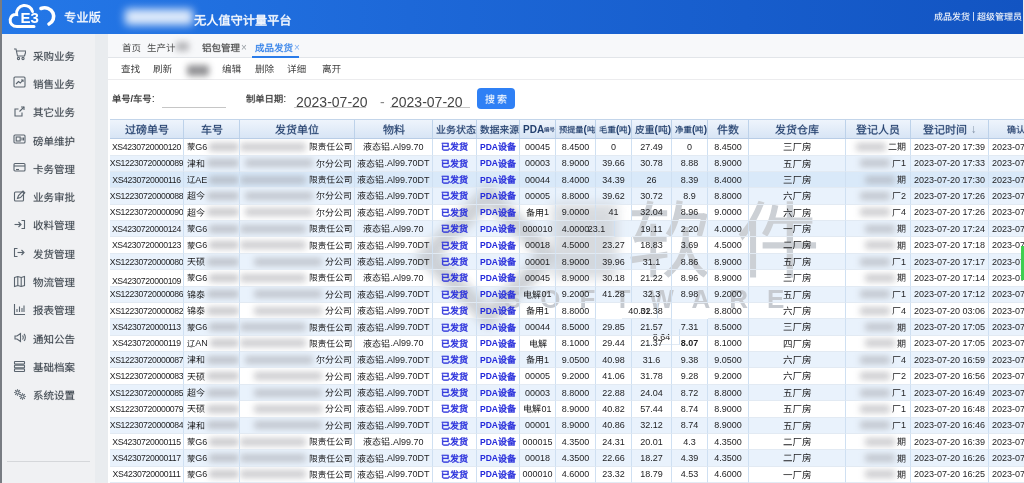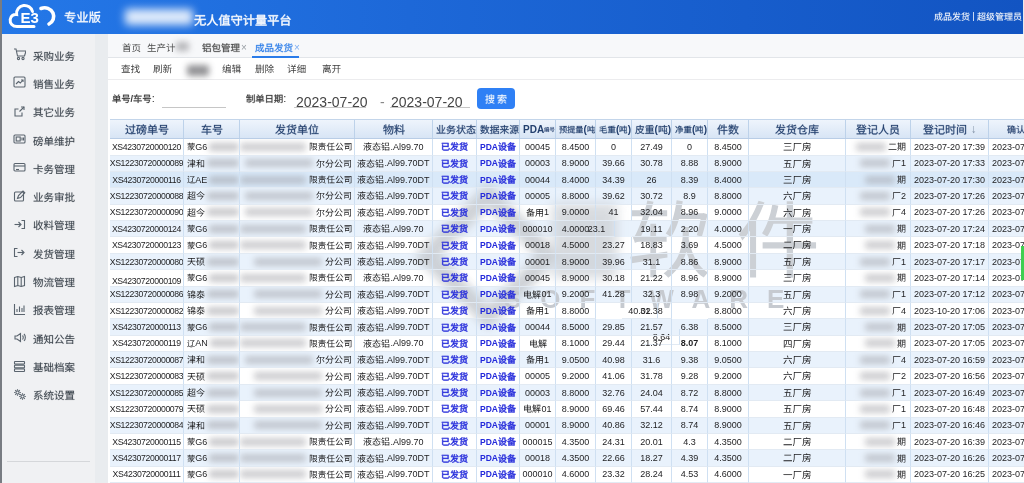--- a/index.html
+++ b/index.html
@@ -1339,21 +1339,21 @@
               <use href="#z623f" x="2000"></use>
             </svg>
           </div>
           <div class="c" style="left:736.0px;width:65.0px;justify-content:flex-end;padding-right:4px;">
             <span class="blur3"></span>
             <svg class="zh" style="width:9.0px;height:9.0px;vertical-align:-1.5px;" viewBox="0 0 1000 1000">
               <use href="#z5382" x="0"></use>
             </svg>
             <span class="lat">4</span>
           </div>
-          <div class="c" style="left:801.0px;width:78.0px;">2023-10-20 17:06</div>
+          <div class="c" style="left:801.0px;width:78.0px;">2023-07-20 03:06</div>
           <div class="c" style="left:879.0px;width:37.0px;justify-content:flex-start;">
             <span style="margin-left:3px">2023-07-2</span>
           </div>
         </div>
         <div class="row even" style="top:180.2px;height:16.4px;">
           <div class="c" style="left:0.0px;width:74.0px;">
             <span class="id">XS4230720000113</span>
           </div>
           <div class="c" style="left:74.0px;width:56.0px;justify-content:flex-start;padding-left:3px;">
             <svg class="zh" style="width:9.0px;height:9.0px;vertical-align:-1.5px;" viewBox="0 0 1000 1000">
@@ -1391,21 +1391,21 @@
           <div class="c" style="left:367.0px;width:43.0px;">
             <span class="blue"><b class="lat" style="font-size:8.5px">PDA</b><svg class="zh" style="width:18.0px;height:9.0px;vertical-align:-1.5px;" viewBox="0 0 2000 1000" stroke="currentColor" stroke-width="55">
                 <use href="#z8bbe" x="0"></use>
                 <use href="#z5907" x="1000"></use>
               </svg></span>
           </div>
           <div class="c" style="left:410.0px;width:36.0px;">00044</div>
           <div class="c" style="left:446.0px;width:40.0px;">8.5000</div>
           <div class="c" style="left:486.0px;width:36.0px;">29.85</div>
           <div class="c" style="left:522.0px;width:40.0px;">21.57</div>
-          <div class="c" style="left:562.0px;width:36.0px;">6.38</div>
+          <div class="c" style="left:562.0px;width:36.0px;">7.31</div>
           <div class="c" style="left:598.0px;width:41.0px;">8.5000</div>
           <div class="c" style="left:639.0px;width:97.0px;">
             <svg class="zh" style="width:28.5px;height:9.5px;vertical-align:-1.5px;" viewBox="0 0 3000 1000">
               <use href="#z4e09" x="0"></use>
               <use href="#z5382" x="1000"></use>
               <use href="#z623f" x="2000"></use>
             </svg>
           </div>
           <div class="c" style="left:736.0px;width:65.0px;justify-content:flex-end;padding-right:4px;">
             <span class="blur3"></span>
@@ -1668,21 +1668,21 @@
               </svg></span>
           </div>
           <div class="c" style="left:367.0px;width:43.0px;">
             <span class="blue"><b class="lat" style="font-size:8.5px">PDA</b><svg class="zh" style="width:18.0px;height:9.0px;vertical-align:-1.5px;" viewBox="0 0 2000 1000" stroke="currentColor" stroke-width="55">
                 <use href="#z8bbe" x="0"></use>
                 <use href="#z5907" x="1000"></use>
               </svg></span>
           </div>
           <div class="c" style="left:410.0px;width:36.0px;">00003</div>
           <div class="c" style="left:446.0px;width:40.0px;">8.8000</div>
-          <div class="c" style="left:486.0px;width:36.0px;">32.76</div>
+          <div class="c" style="left:486.0px;width:36.0px;">22.88</div>
           <div class="c" style="left:522.0px;width:40.0px;">24.04</div>
           <div class="c" style="left:562.0px;width:36.0px;">8.72</div>
           <div class="c" style="left:598.0px;width:41.0px;">8.8000</div>
           <div class="c" style="left:639.0px;width:97.0px;">
             <svg class="zh" style="width:28.5px;height:9.5px;vertical-align:-1.5px;" viewBox="0 0 3000 1000">
               <use href="#z4e94" x="0"></use>
               <use href="#z5382" x="1000"></use>
               <use href="#z623f" x="2000"></use>
             </svg>
           </div>
@@ -1739,21 +1739,21 @@
                 <use href="#z8bbe" x="0"></use>
                 <use href="#z5907" x="1000"></use>
               </svg></span>
           </div>
           <div class="c" style="left:410.0px;width:36.0px;"><svg class="zh" style="width:9.0px;height:9.0px;vertical-align:-1.5px;" viewBox="0 0 1000 1000">
               <use href="#z7535" x="0"></use>
             </svg><svg class="zh" style="width:9.0px;height:9.0px;vertical-align:-1.5px;" viewBox="0 0 1000 1000">
               <use href="#z89e3" x="0"></use>
             </svg>01</div>
           <div class="c" style="left:446.0px;width:40.0px;">8.9000</div>
-          <div class="c" style="left:486.0px;width:36.0px;">69.46</div>
+          <div class="c" style="left:486.0px;width:36.0px;">40.82</div>
           <div class="c" style="left:522.0px;width:40.0px;">57.44</div>
           <div class="c" style="left:562.0px;width:36.0px;">8.74</div>
           <div class="c" style="left:598.0px;width:41.0px;">8.9000</div>
           <div class="c" style="left:639.0px;width:97.0px;">
             <svg class="zh" style="width:28.5px;height:9.5px;vertical-align:-1.5px;" viewBox="0 0 3000 1000">
               <use href="#z4e94" x="0"></use>
               <use href="#z5382" x="1000"></use>
               <use href="#z623f" x="2000"></use>
             </svg>
           </div>
@@ -2009,21 +2009,21 @@
           </div>
           <div class="c" style="left:367.0px;width:43.0px;">
             <span class="blue"><b class="lat" style="font-size:8.5px">PDA</b><svg class="zh" style="width:18.0px;height:9.0px;vertical-align:-1.5px;" viewBox="0 0 2000 1000" stroke="currentColor" stroke-width="55">
                 <use href="#z8bbe" x="0"></use>
                 <use href="#z5907" x="1000"></use>
               </svg></span>
           </div>
           <div class="c" style="left:410.0px;width:36.0px;">000010</div>
           <div class="c" style="left:446.0px;width:40.0px;">4.6000</div>
           <div class="c" style="left:486.0px;width:36.0px;">23.32</div>
-          <div class="c" style="left:522.0px;width:40.0px;">28.24</div>
+          <div class="c" style="left:522.0px;width:40.0px;">18.79</div>
           <div class="c" style="left:562.0px;width:36.0px;">4.53</div>
           <div class="c" style="left:598.0px;width:41.0px;">4.6000</div>
           <div class="c" style="left:639.0px;width:97.0px;">
             <svg class="zh" style="width:28.5px;height:9.5px;vertical-align:-1.5px;" viewBox="0 0 3000 1000">
               <use href="#z4e00" x="0"></use>
               <use href="#z5382" x="1000"></use>
               <use href="#z623f" x="2000"></use>
             </svg>
           </div>
           <div class="c" style="left:736.0px;width:65.0px;justify-content:flex-end;padding-right:4px;">

